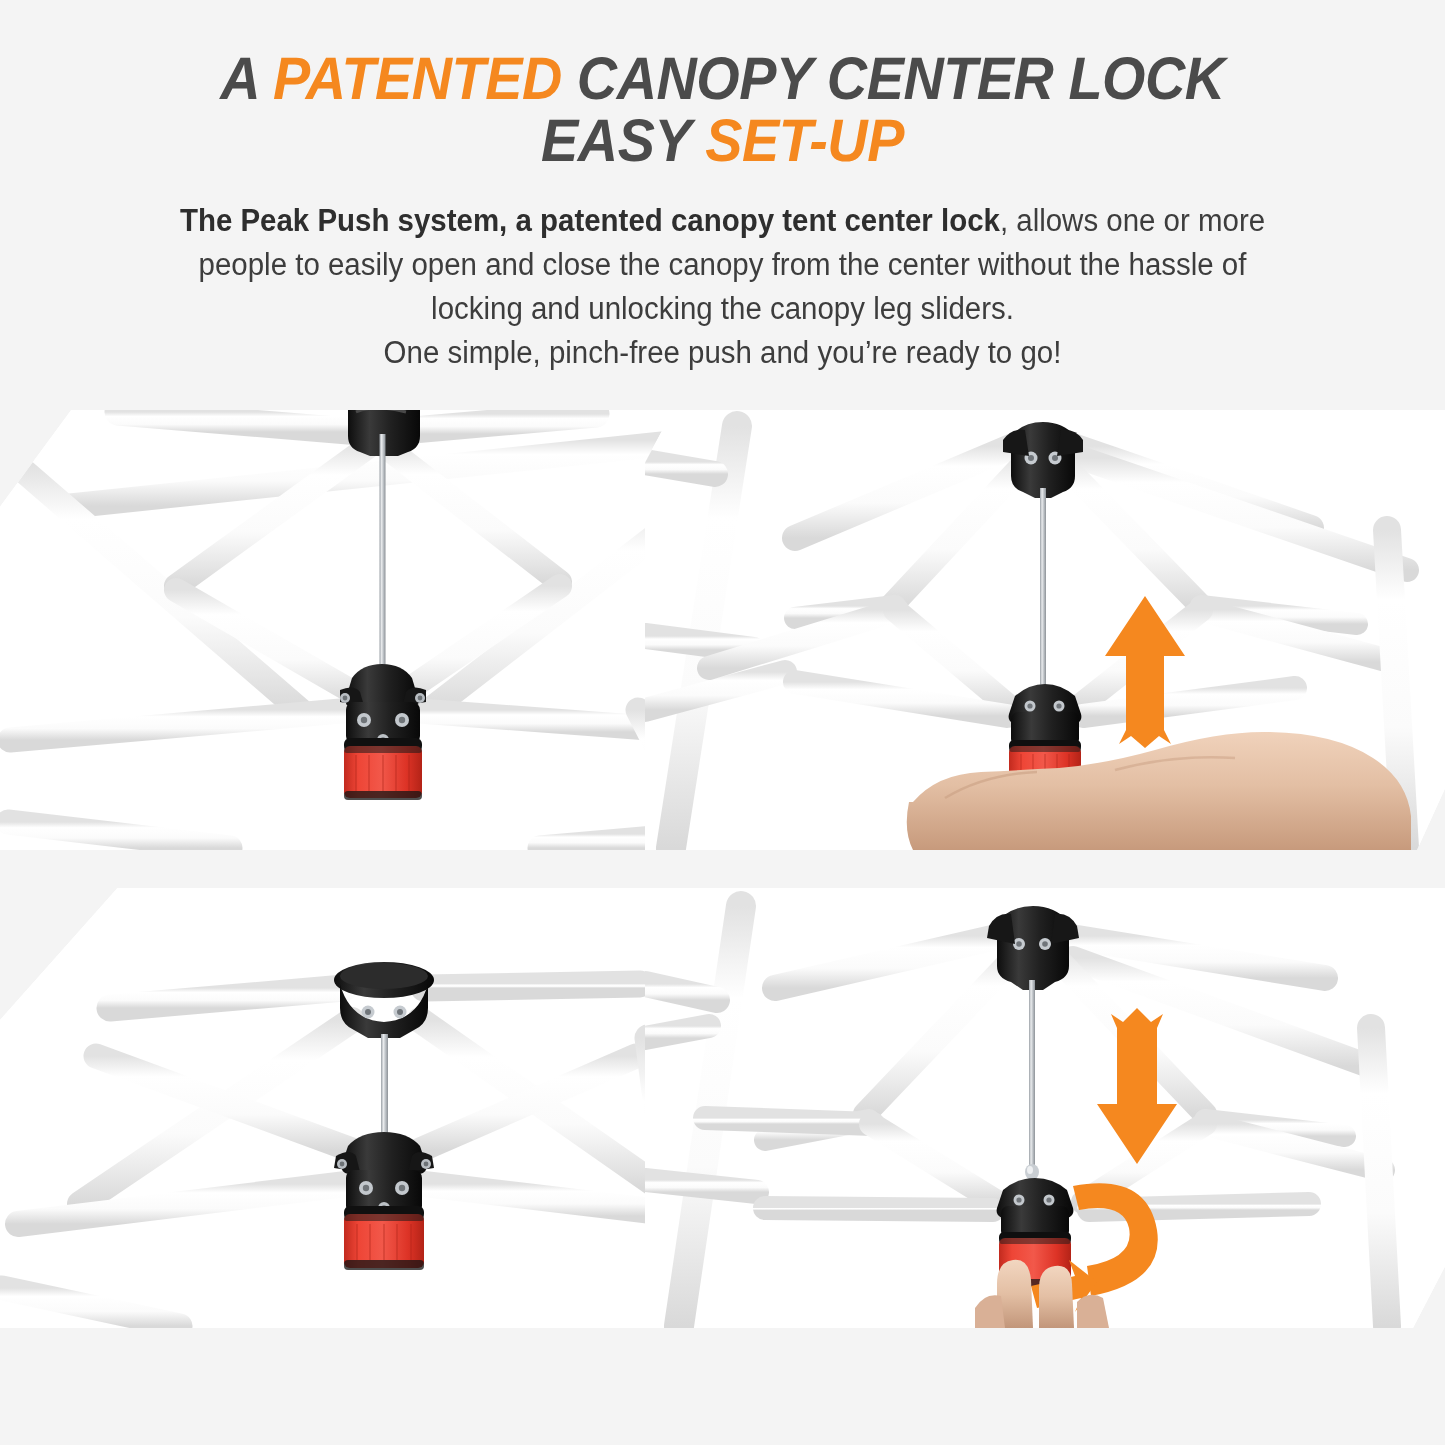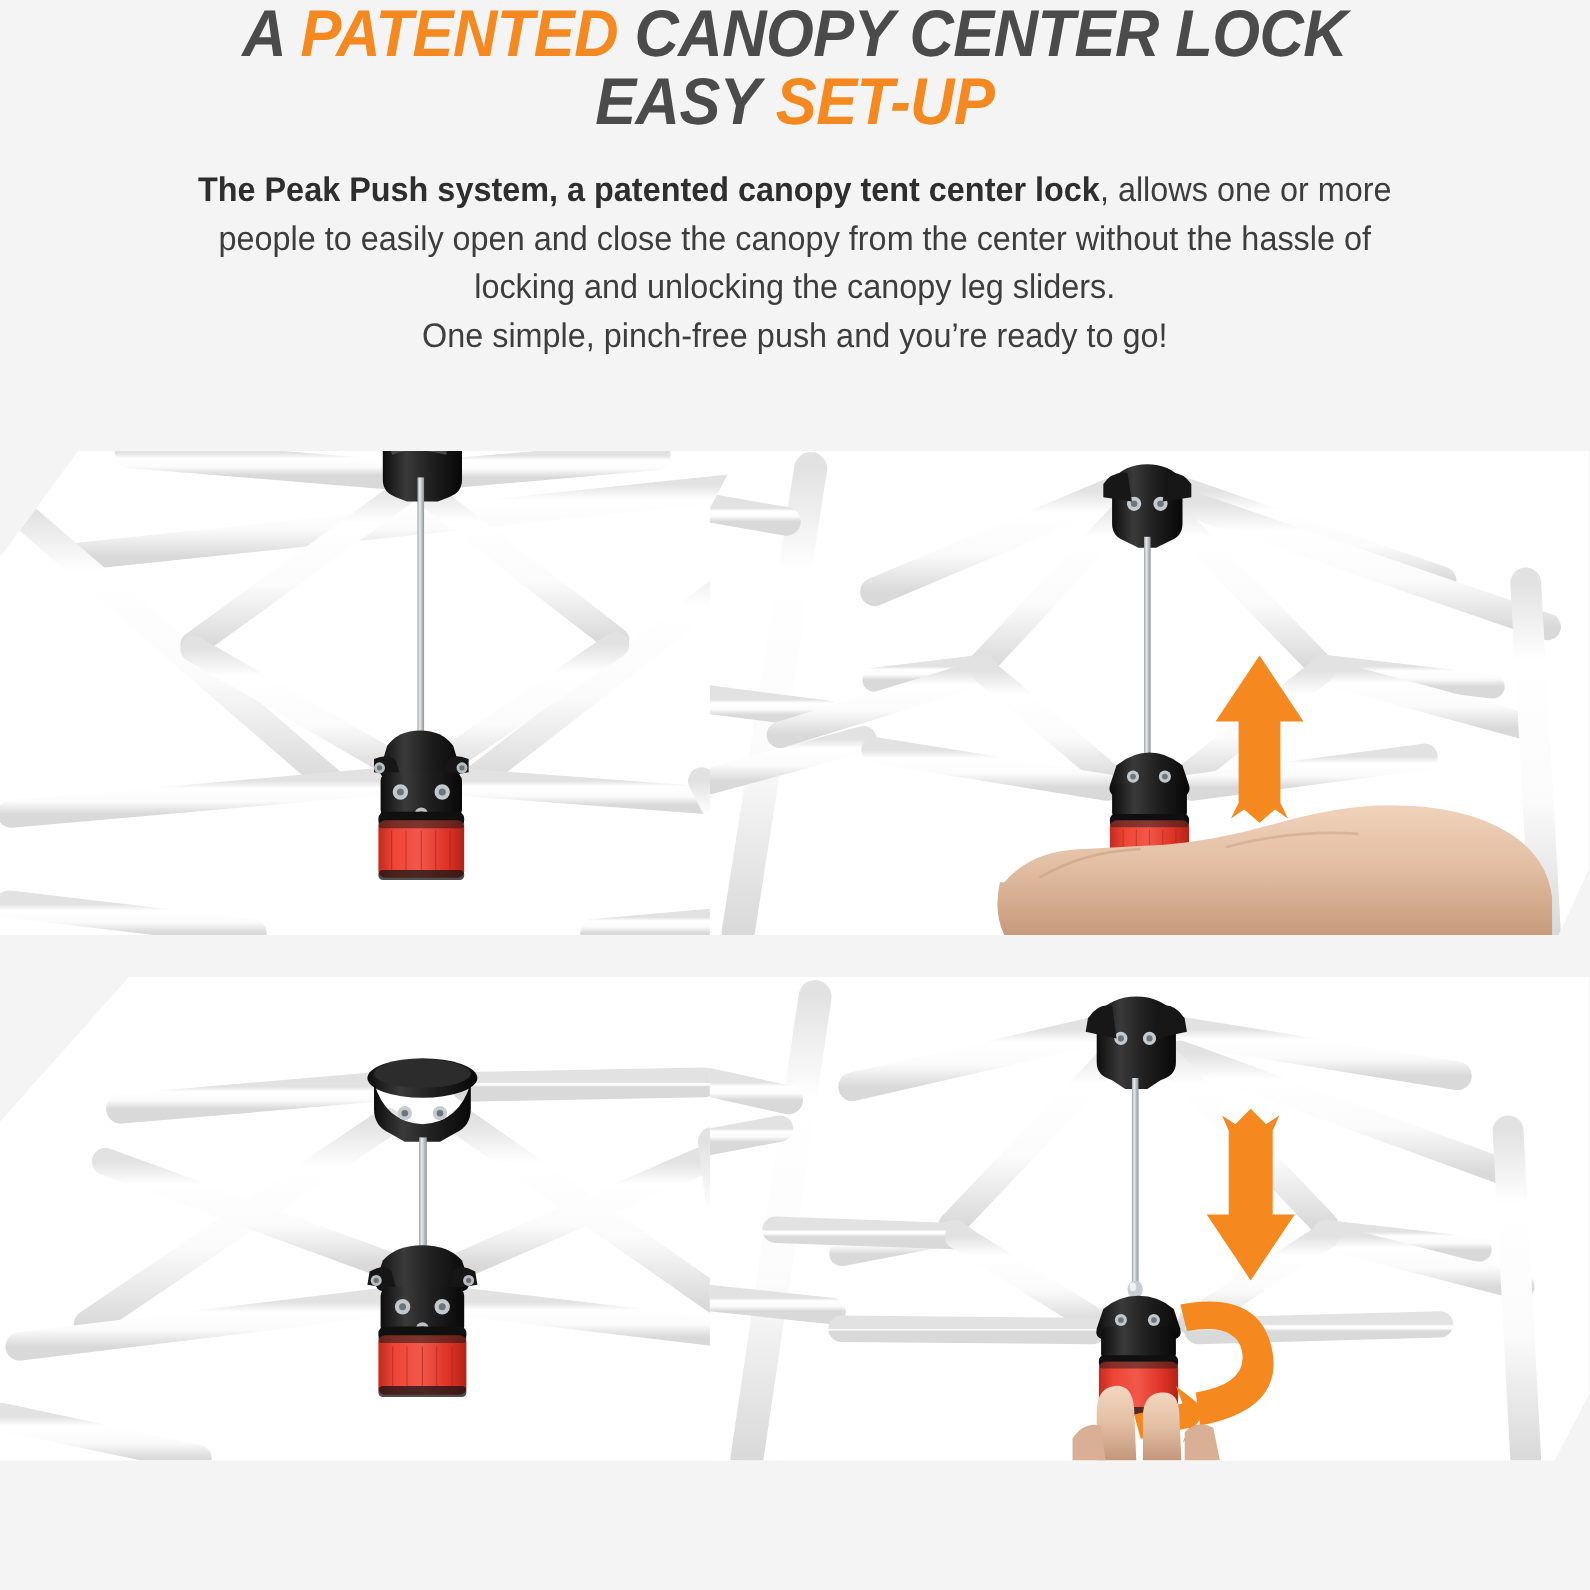--- a/index.html
+++ b/index.html
@@ -18,20 +18,21 @@
     width: 1445px;
     height: 1445px;
     background: #f4f4f4;
   }
 
   
   .header {
     position: absolute;
     top: 0; left: 0;
     width: 1445px;
+    padding-top: 48px;
     text-align: center;
   }
 
   .headline {
     font-family: "Liberation Sans Narrow", "Liberation Sans", sans-serif;
     font-weight: bold;
     font-style: italic;
     font-size: 60px;
     line-height: 1.04;
     letter-spacing: -0.5px;

